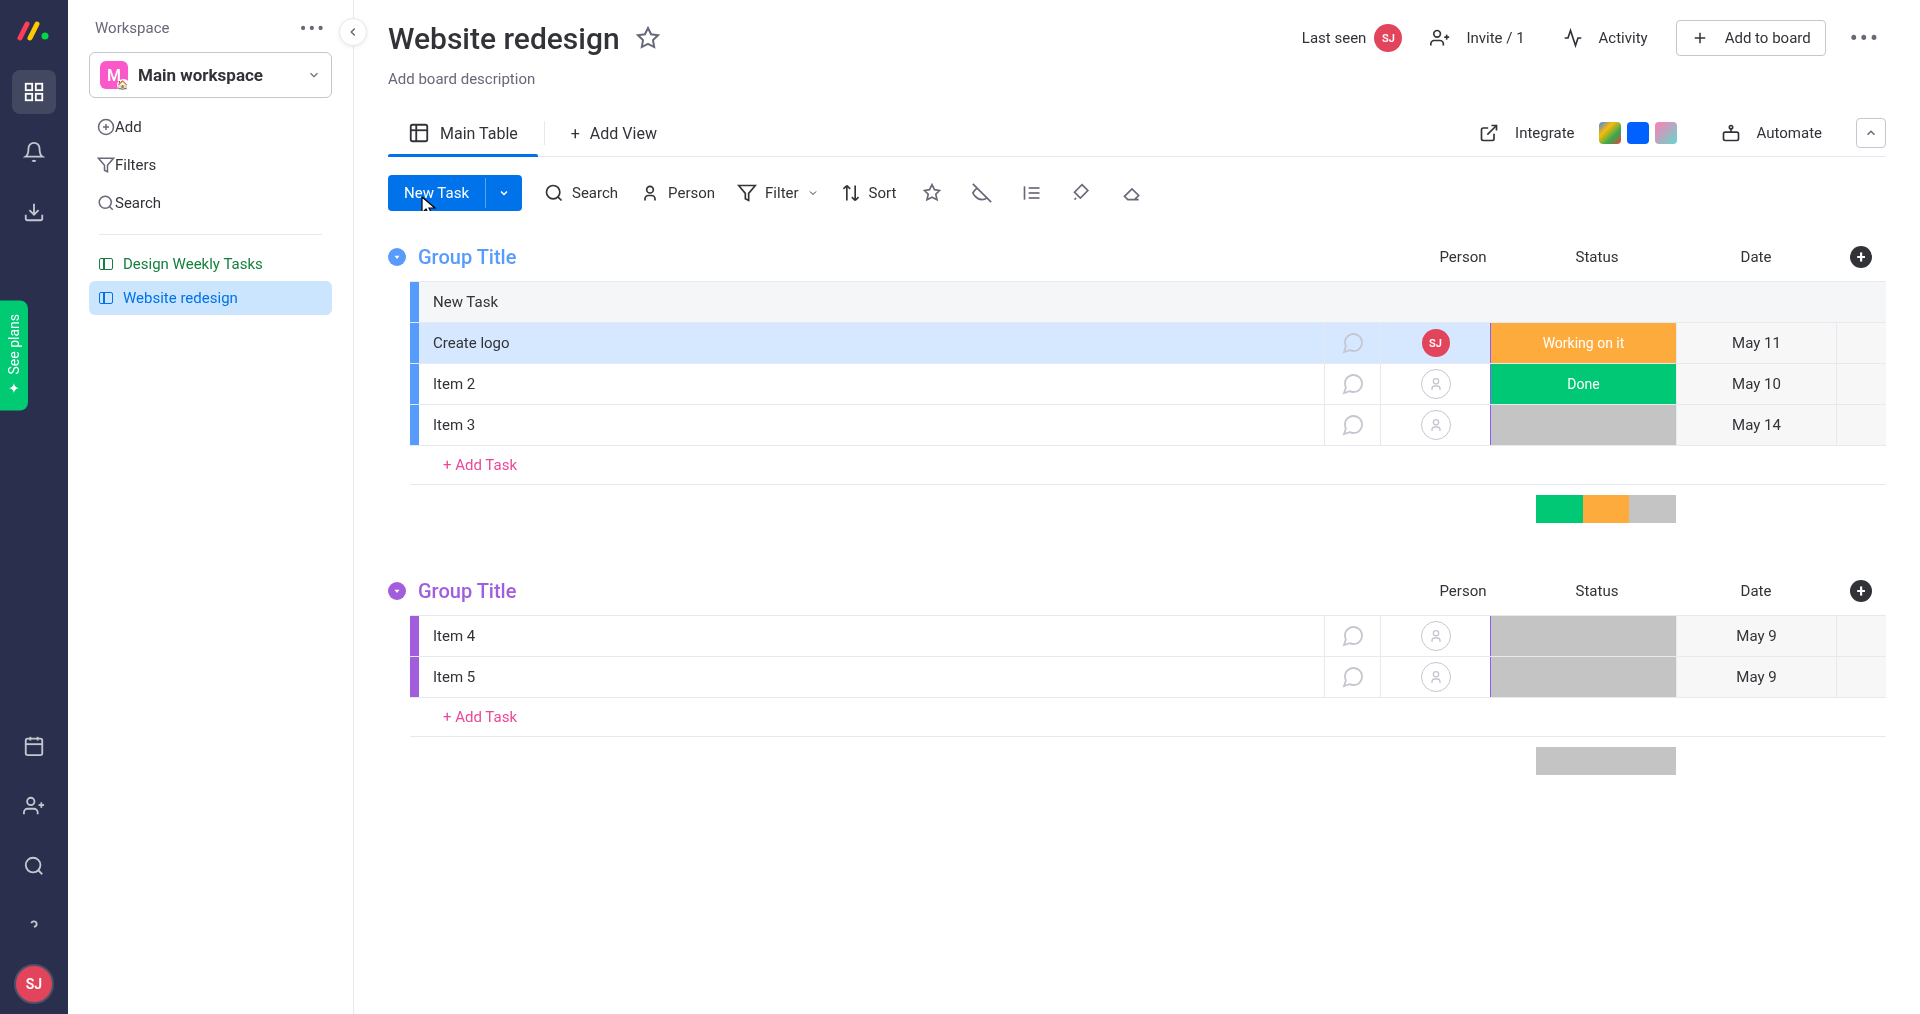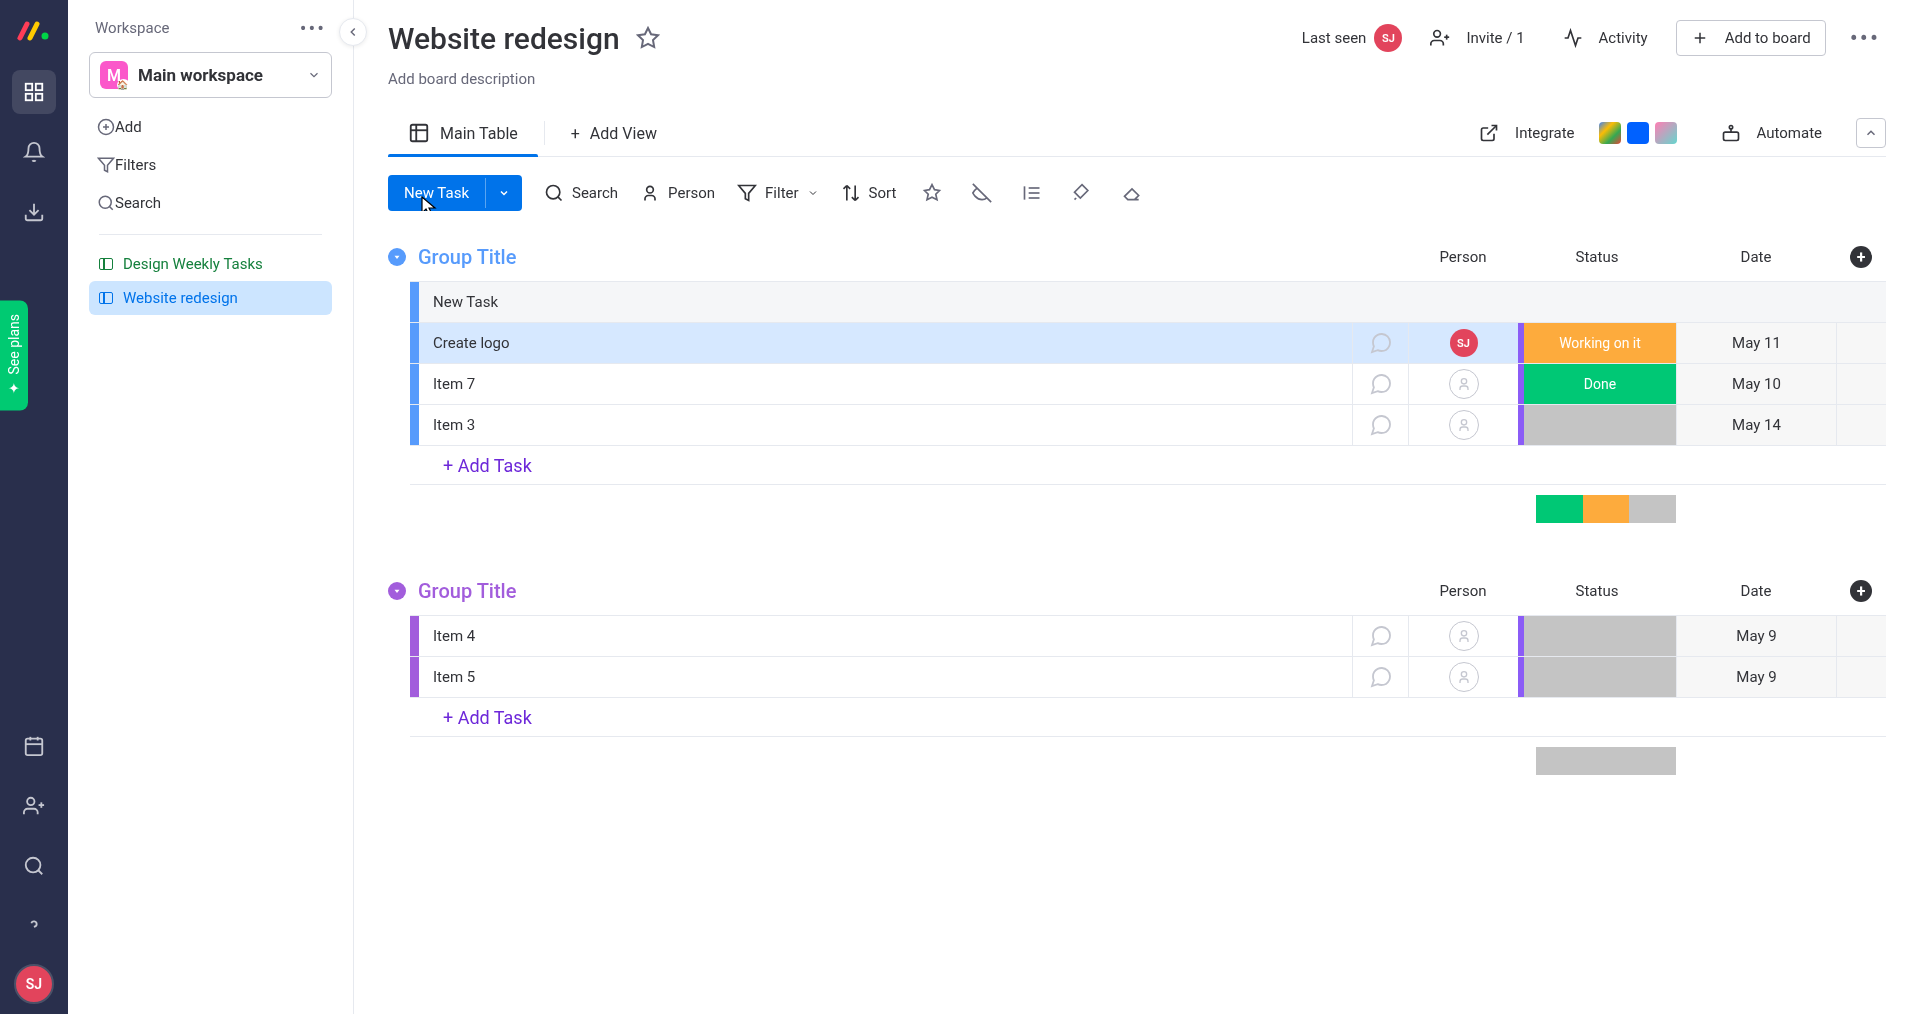--- a/index.html
+++ b/index.html
@@ -79,27 +79,27 @@
 .plus-circle { width:22px; height:22px; border-radius:50%; background:#323338; color:#fff; display:flex; align-items:center; justify-content:center; font-size:16px; font-weight:700; cursor:pointer; }
 
 .table { margin-top:12px; margin-left:22px; }
 .row { display:flex; align-items:stretch; border-top:1px solid #e6e9ef; background:#fff; height:41px; }
 .row:last-child { border-bottom:1px solid #e6e9ef; }
 .row.new { background:#f5f6f8; }
 .row-color { width:9px; }
 .row-name { flex:1; display:flex; align-items:center; padding-left:14px; font-size:15px; color:#323338; }
 .row-chat { width:56px; display:flex; align-items:center; justify-content:center; color:#c5c7d0; border-left:1px solid #e6e9ef; }
 .row-person { width:110px; display:flex; align-items:center; justify-content:center; border-left:1px solid #e6e9ef; }
-.row-status { width:158px; display:flex; align-items:center; justify-content:center; color:#fff; font-size:14px; border-left:6px solid #8b5cf6; }
+.row-status { width:186px; display:flex; align-items:center; justify-content:center; color:#fff; font-size:14px; border-left:1px solid #8b5cf6; }
 .row-date { width:160px; display:flex; align-items:center; justify-content:center; font-size:15px; color:#323338; border-left:1px solid #e6e9ef; background:#f7f7f7; }
 .row-end { width:50px; border-left:1px solid #e6e9ef; background:#f7f7f7; }
 .person-empty { width:30px; height:30px; border-radius:50%; border:1.5px solid #c5c7d0; display:flex; align-items:center; justify-content:center; color:#c5c7d0; }
 .add-task-row { display:flex; align-items:center; height:40px; border-top:1px solid #e6e9ef; border-bottom:1px solid #e6e9ef; }
 .add-task-row .row-color { opacity:0.5; }
-.add-task-text { padding-left:24px; color:#6d28d9; font-size:18px; cursor:pointer; }
+.add-task-text { padding-left:24px; color:#ec4899; font-size:15px; cursor:pointer; }
 .status-summary { display:flex; margin-left:auto; margin-right:210px; margin-top:10px; width:140px; height:28px; }
 .status-summary div { flex:1; }
 .selected { background:#d6e8ff !important; }
 
 svg { display:block; }
 .cursor-img { position:absolute; pointer-events:none; }
 </style>
 </head>
 <body>
 
@@ -413,21 +413,21 @@
             </div>
       <div class="row-person">
               <div class="avatar-sm">SJ</div>
             </div>
       <div class="row-status" style="background:#fdab3d">Working on it</div>
       <div class="row-date">May 11</div>
       <div class="row-end"></div>
     </div>
           <div class="row">
       <div class="row-color" style="background:#579bfc"></div>
-      <div class="row-name">Item 7</div>
+      <div class="row-name">Item 2</div>
       <div class="row-chat">
               <svg width="24" height="24" viewBox="0 0 24 24" fill="none" stroke="currentColor" stroke-width="1.8">
                 <path d="M21 11.5a8.38 8.38 0 0 1-.9 3.8 8.5 8.5 0 0 1-7.6 4.7 8.38 8.38 0 0 1-3.8-.9L3 21l1.9-5.7a8.38 8.38 0 0 1-.9-3.8 8.5 8.5 0 0 1 4.7-7.6 8.38 8.38 0 0 1 3.8-.9h.5a8.48 8.48 0 0 1 8 8v.5z"></path>
               </svg>
             </div>
       <div class="row-person">
               <div class="person-empty">
                 <svg width="16" height="16" viewBox="0 0 24 24" fill="none" stroke="currentColor" stroke-width="2">
                   <circle cx="12" cy="8" r="4"></circle>
                   <path d="M6 21v-2a4 4 0 0 1 4-4h4a4 4 0 0 1 4 4v2"></path>

